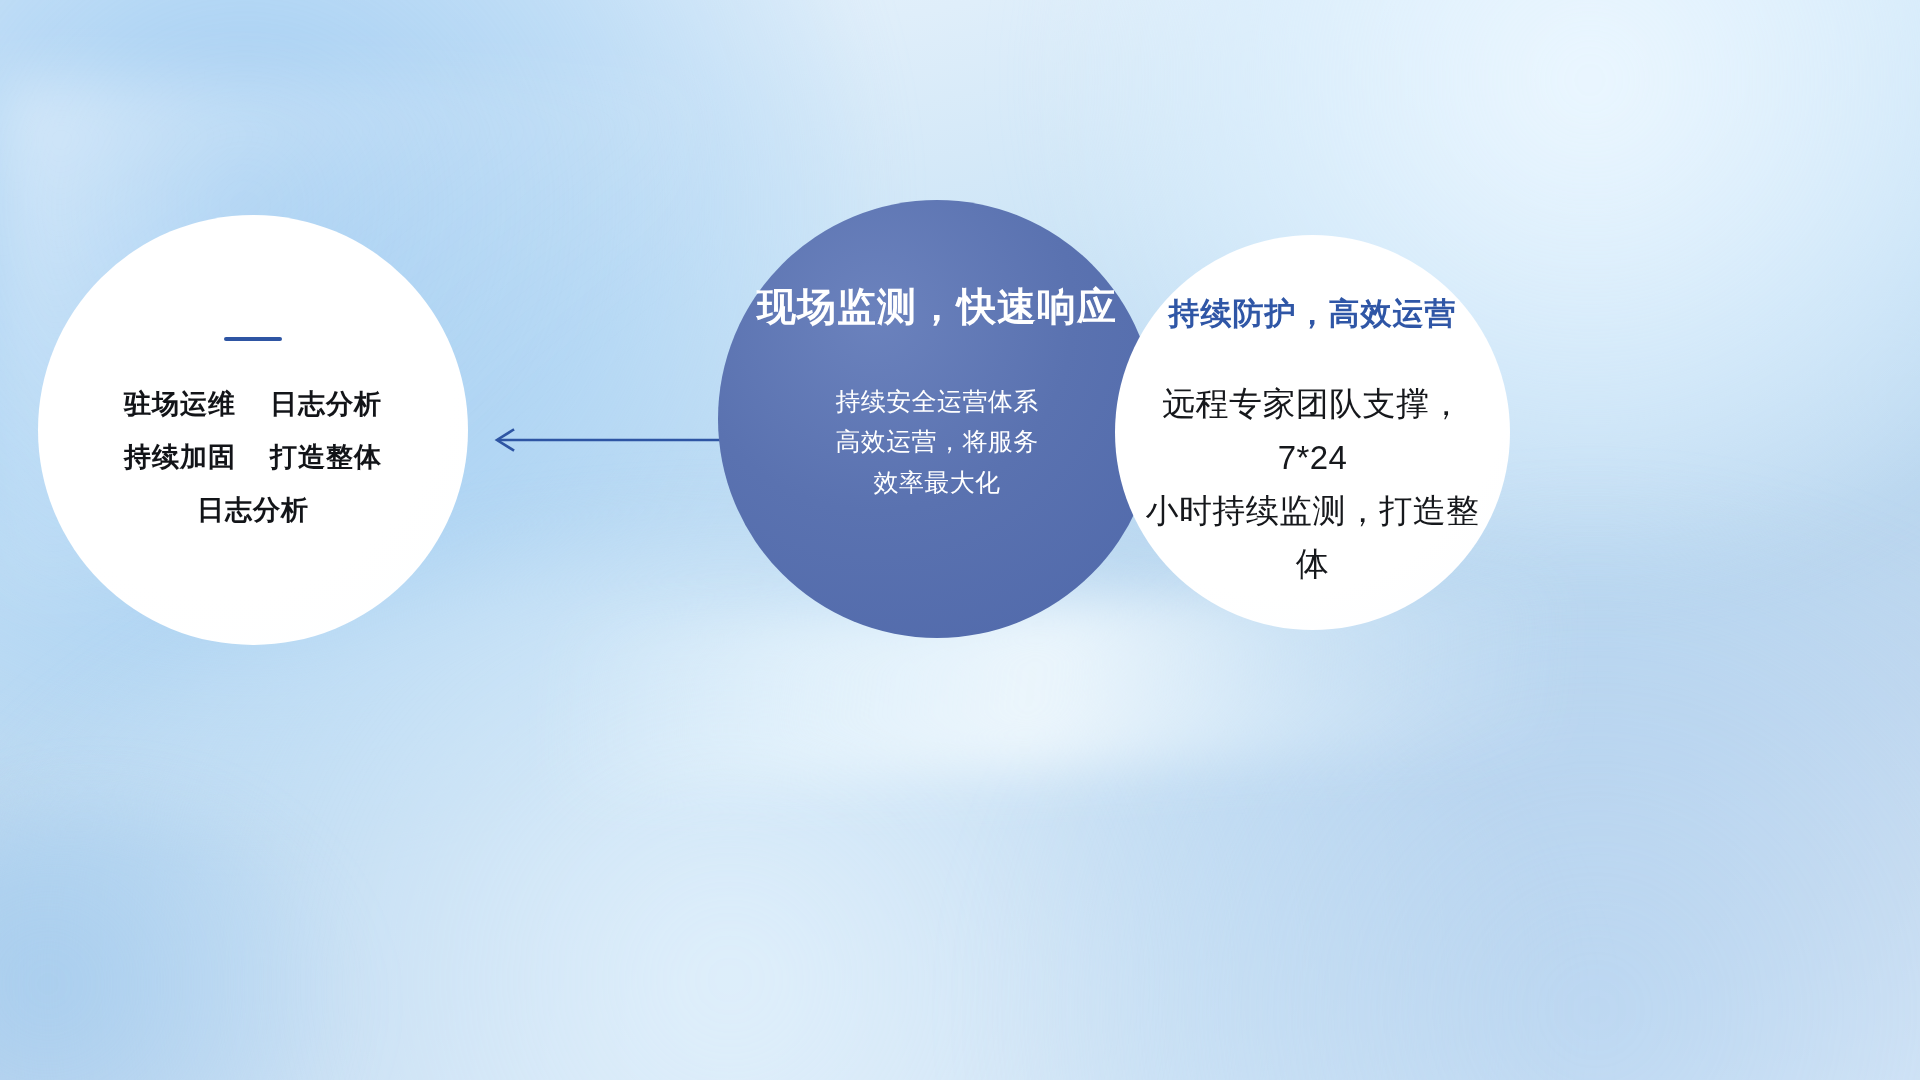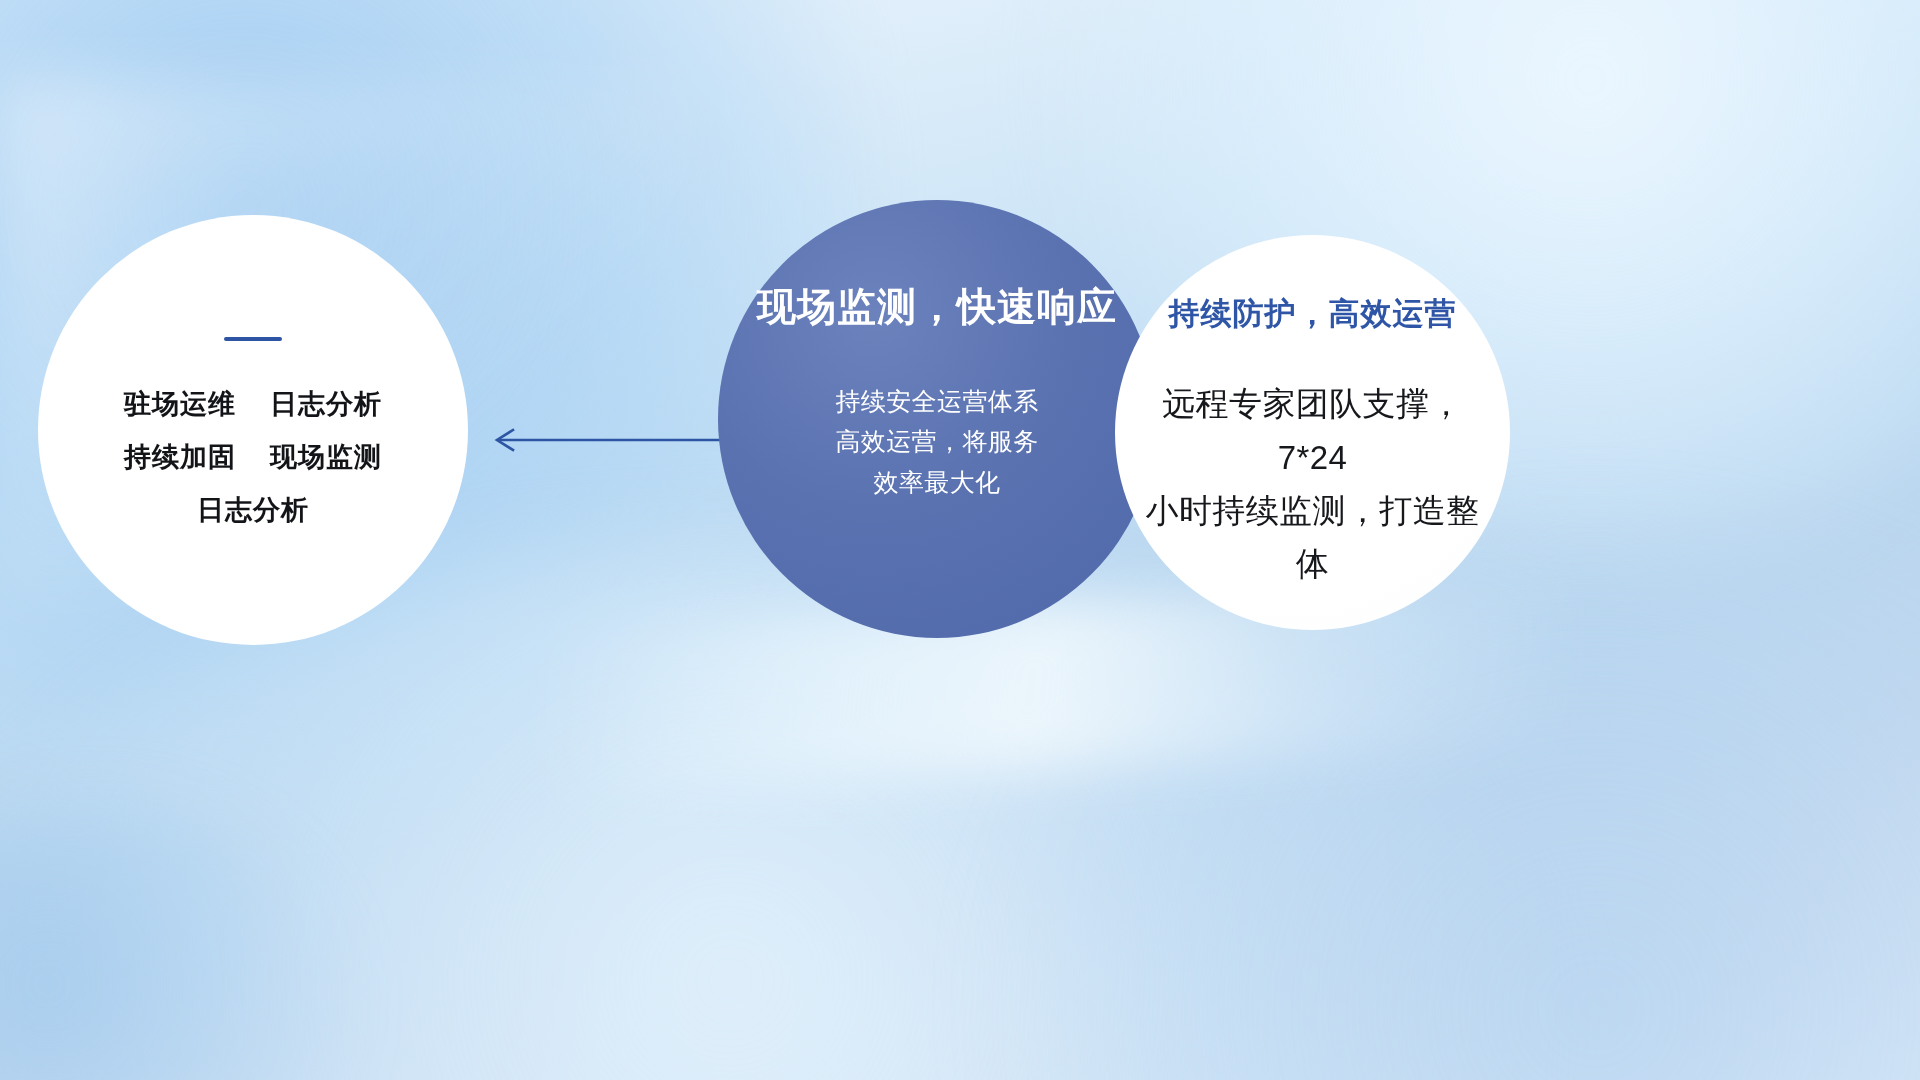--- a/index.html
+++ b/index.html
@@ -226,21 +226,21 @@
 
   <div id="left-circle" class="circle">
     <div id="left-divider"></div>
     <div id="left-tags">
       <div class="tag-row">
         <span class="tag">驻场运维</span>
         <span class="tag">日志分析</span>
       </div>
       <div class="tag-row">
         <span class="tag">持续加固</span>
-        <span class="tag">现场监测</span>
+        <span class="tag">打造整体</span>
       </div>
       <div class="tag-row">
         <span class="tag">日志分析</span>
       </div>
     </div>
   </div>
 
   <div id="mid-circle" class="circle">
     <div id="mid-title">现场监测，快速响应</div>
     <div id="mid-body">

